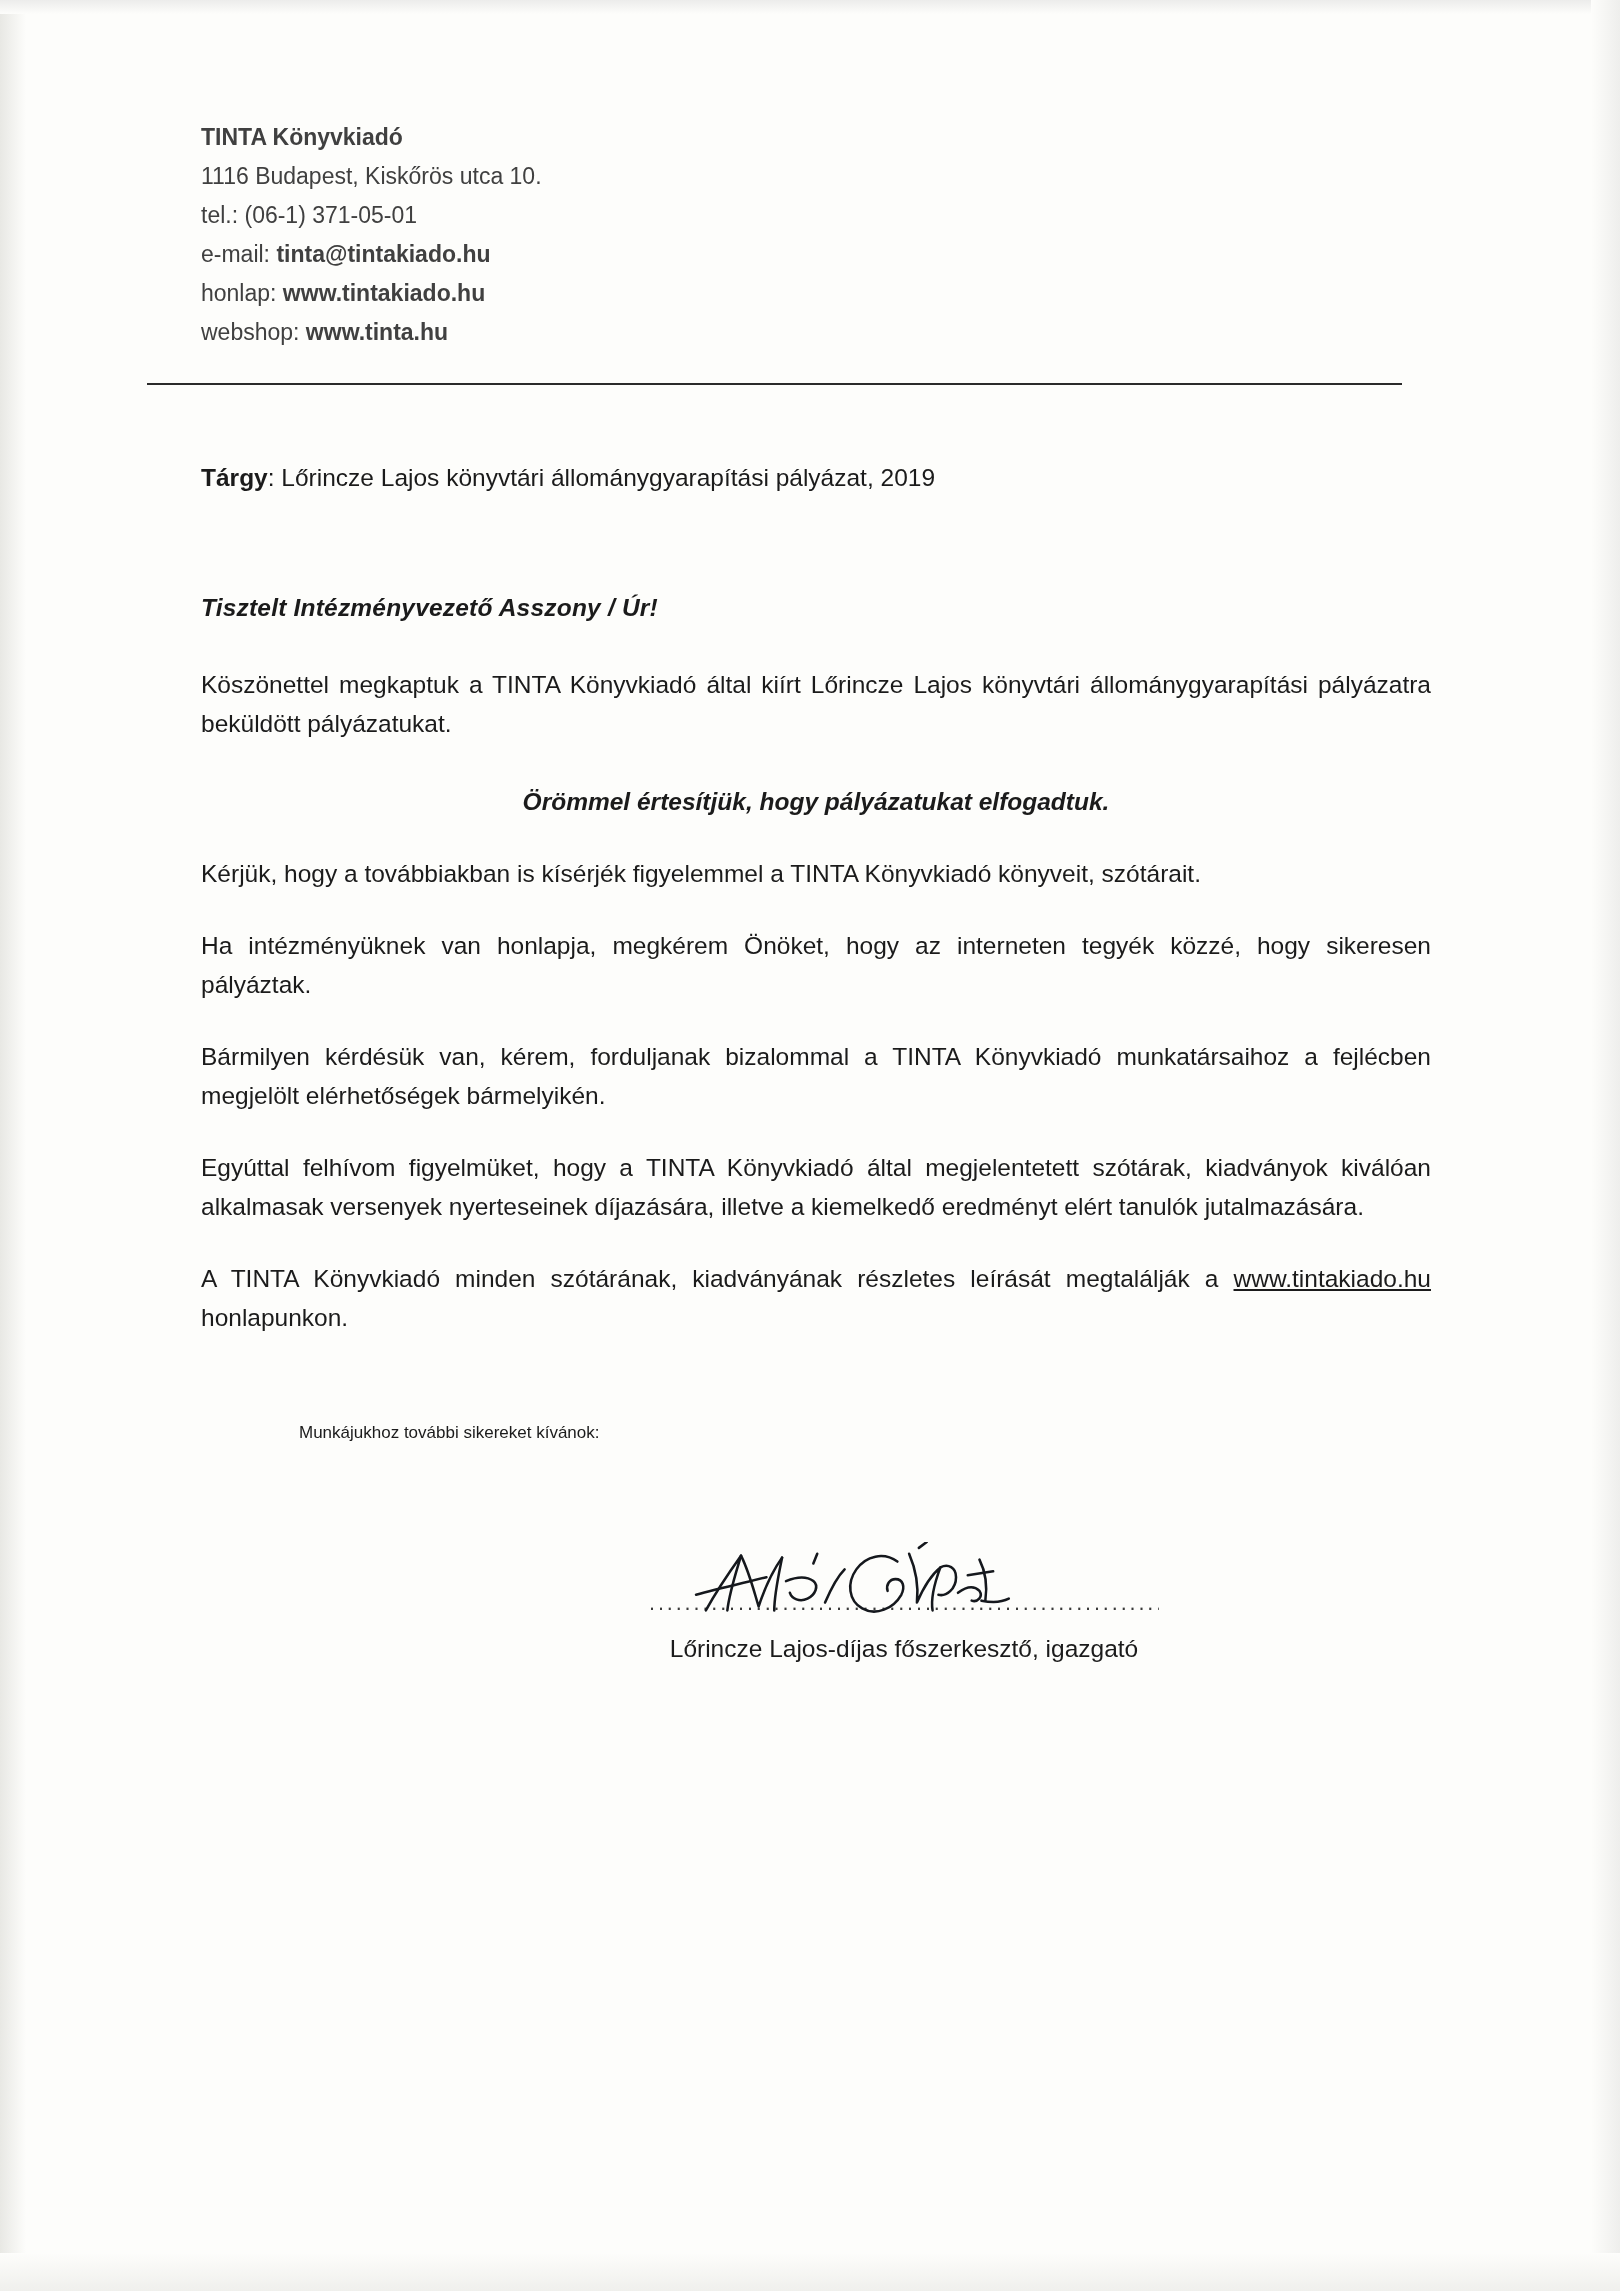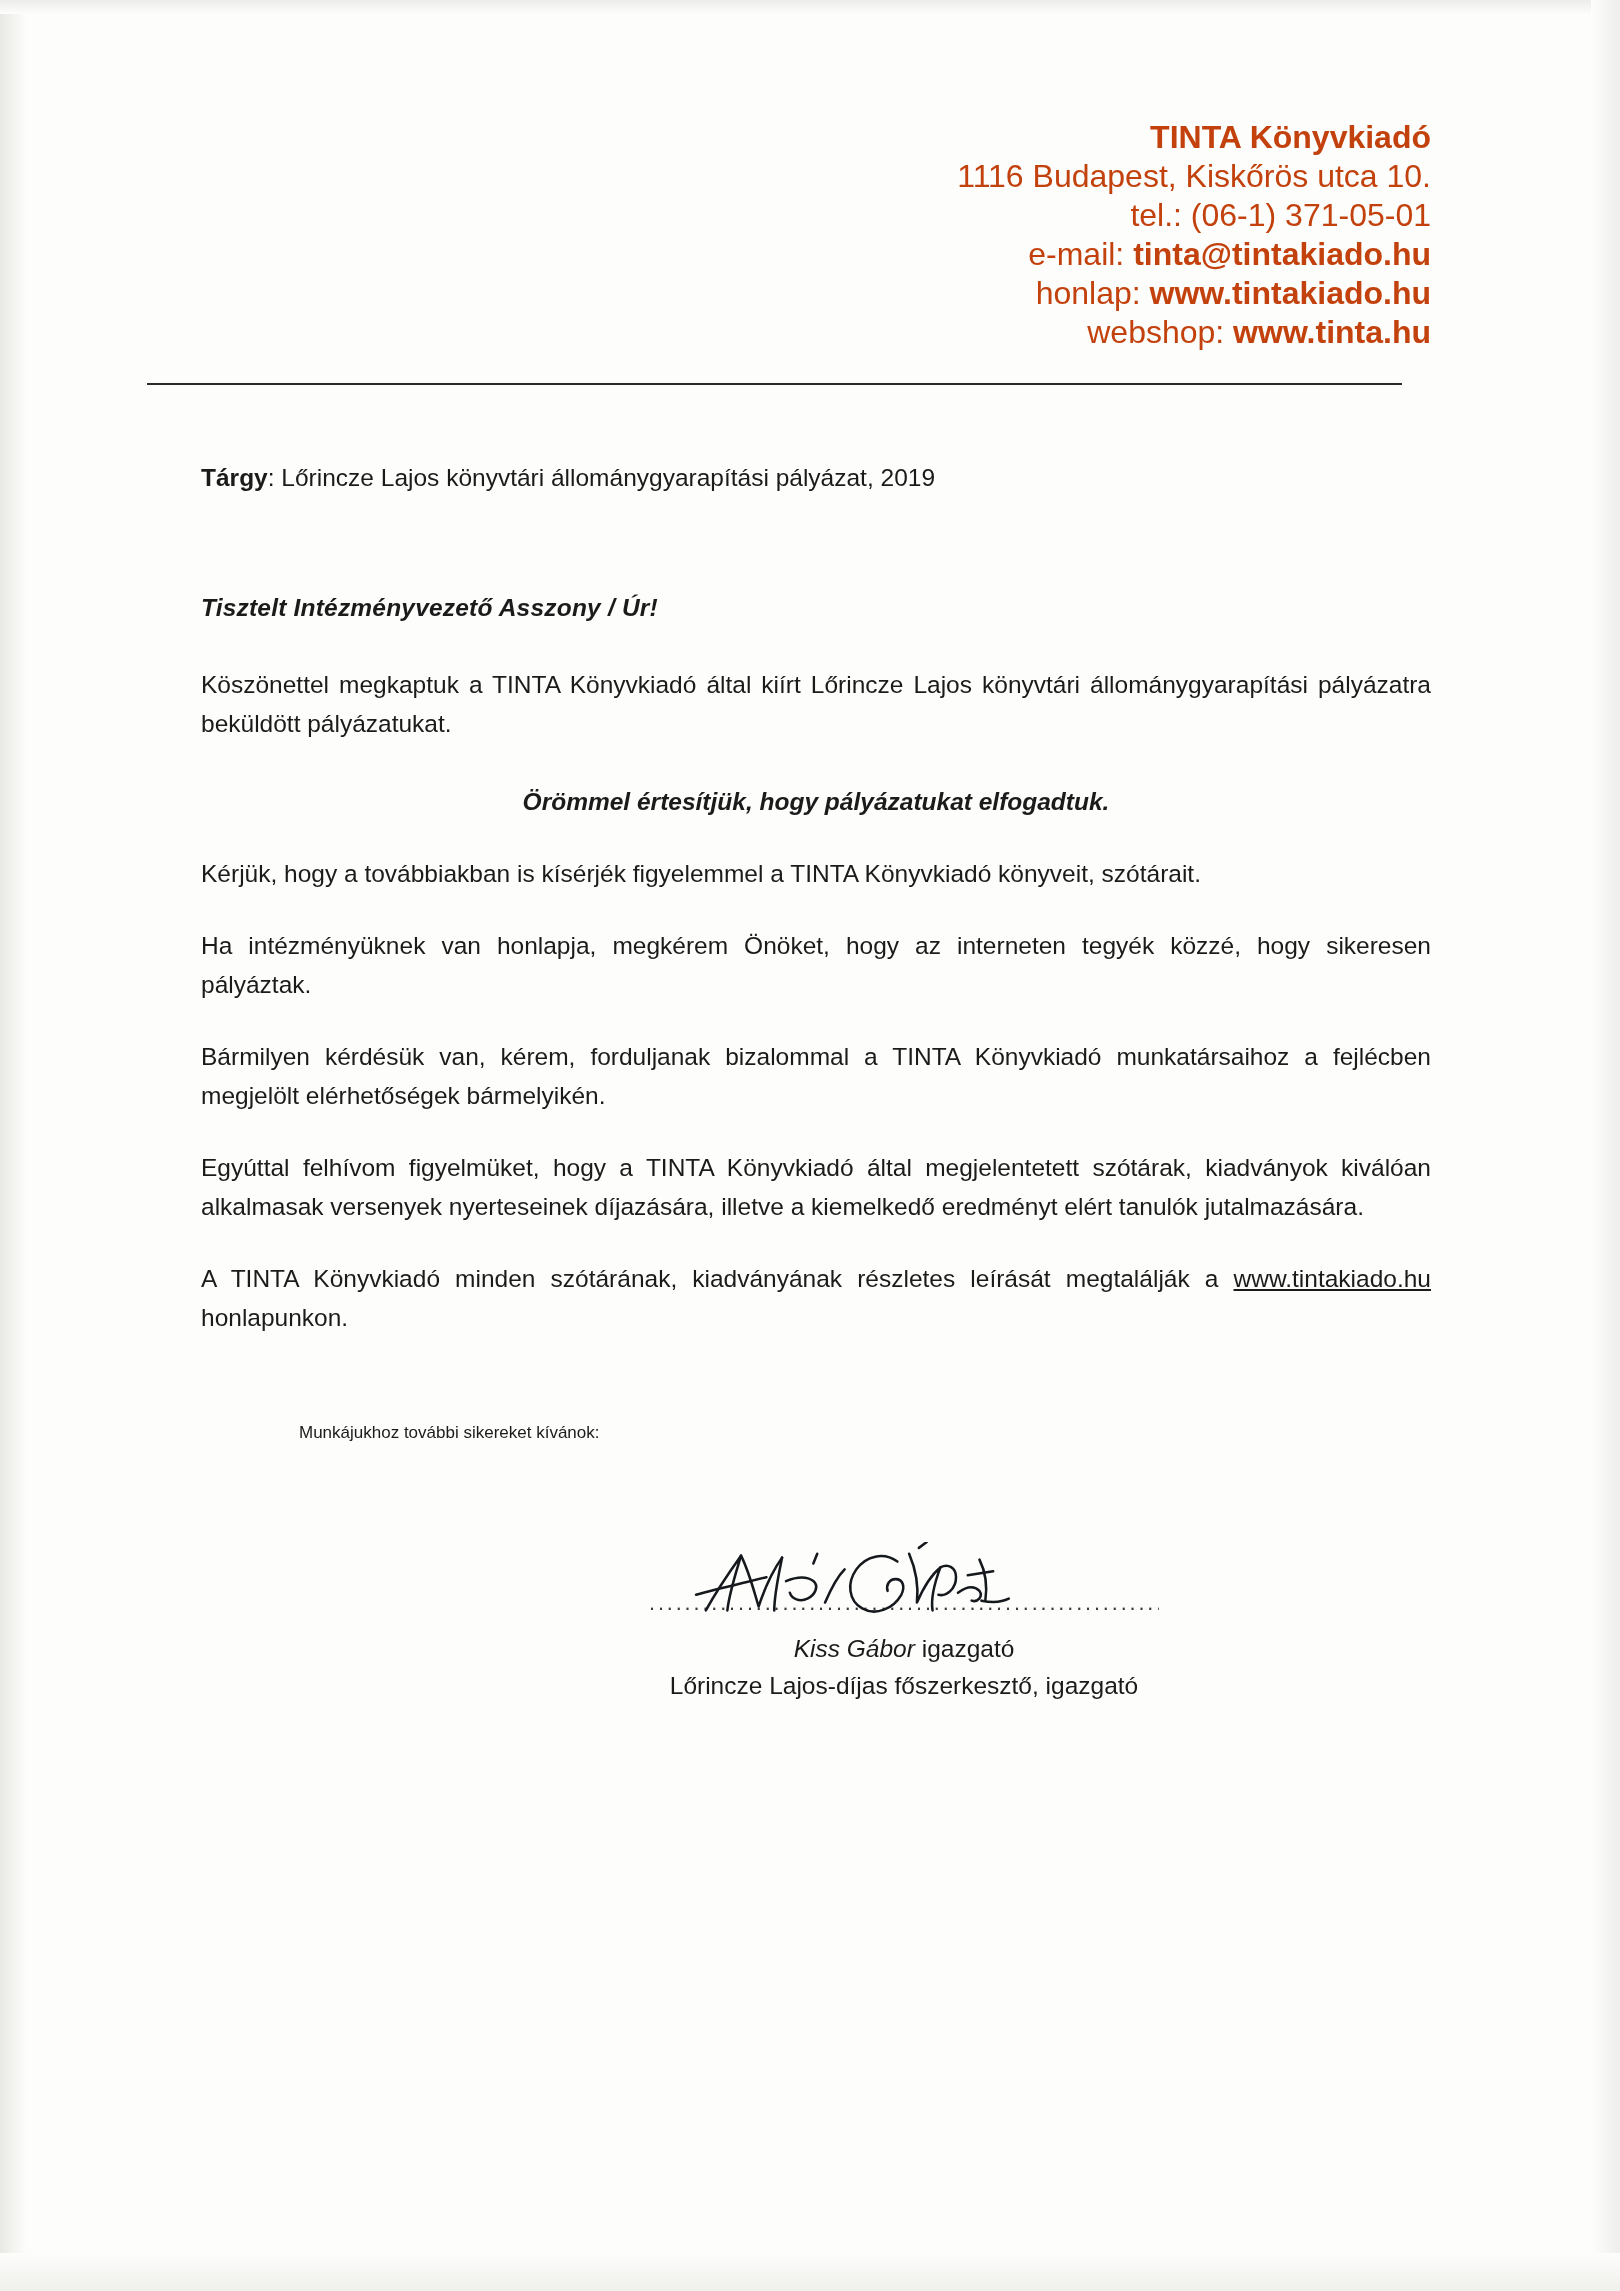--- a/index.html
+++ b/index.html
@@ -49,24 +49,24 @@
 
   .content {
     position: absolute;
     left: 201px;
     top: 118px;
     width: 1230px;
   }
 
   
   .letterhead {
-    text-align: right;
-    font-size: 32px;
-    line-height: 39px;
-    color: #c2410c;
+    text-align: left;
+    font-size: 23px;
+    line-height: 39px;
+    color: #404040;
   }
   .letterhead .lh-line { white-space: nowrap; }
   .letterhead .b { font-weight: bold; }
 
   .rule {
     margin-top: 31px;
     margin-left: -54px;
     width: 1255px;
     height: 2px;
     background: #2a2a2a;
@@ -220,21 +220,18 @@
             <path d="M226 12 C232 26 236 44 234 62 C240 48 248 34 258 26 C252 42 248 58 250 70"></path>
             <path d="M236 6 L244 0"></path>
             <path d="M258 26 C266 22 274 26 274 36 C274 48 264 56 256 54"></path>
             <path d="M276 52 C284 46 292 44 298 50 C302 56 296 62 290 60"></path>
             <path d="M298 18 C304 30 306 46 304 60"></path>
             <path d="M286 34 L312 30"></path>
             <path d="M300 60 C310 62 320 62 328 58"></path>
           </g>
         </svg>
       </div>
-      <div class="sig-name">
-        <span class="i">Kiss Gábor</span><span> igazgató</span>
-      </div>
       <div class="sig-role">Lőrincze Lajos-díjas főszerkesztő, igazgató</div>
     </div>
 
   </div>
 </div>
 
 
 </body></html>

